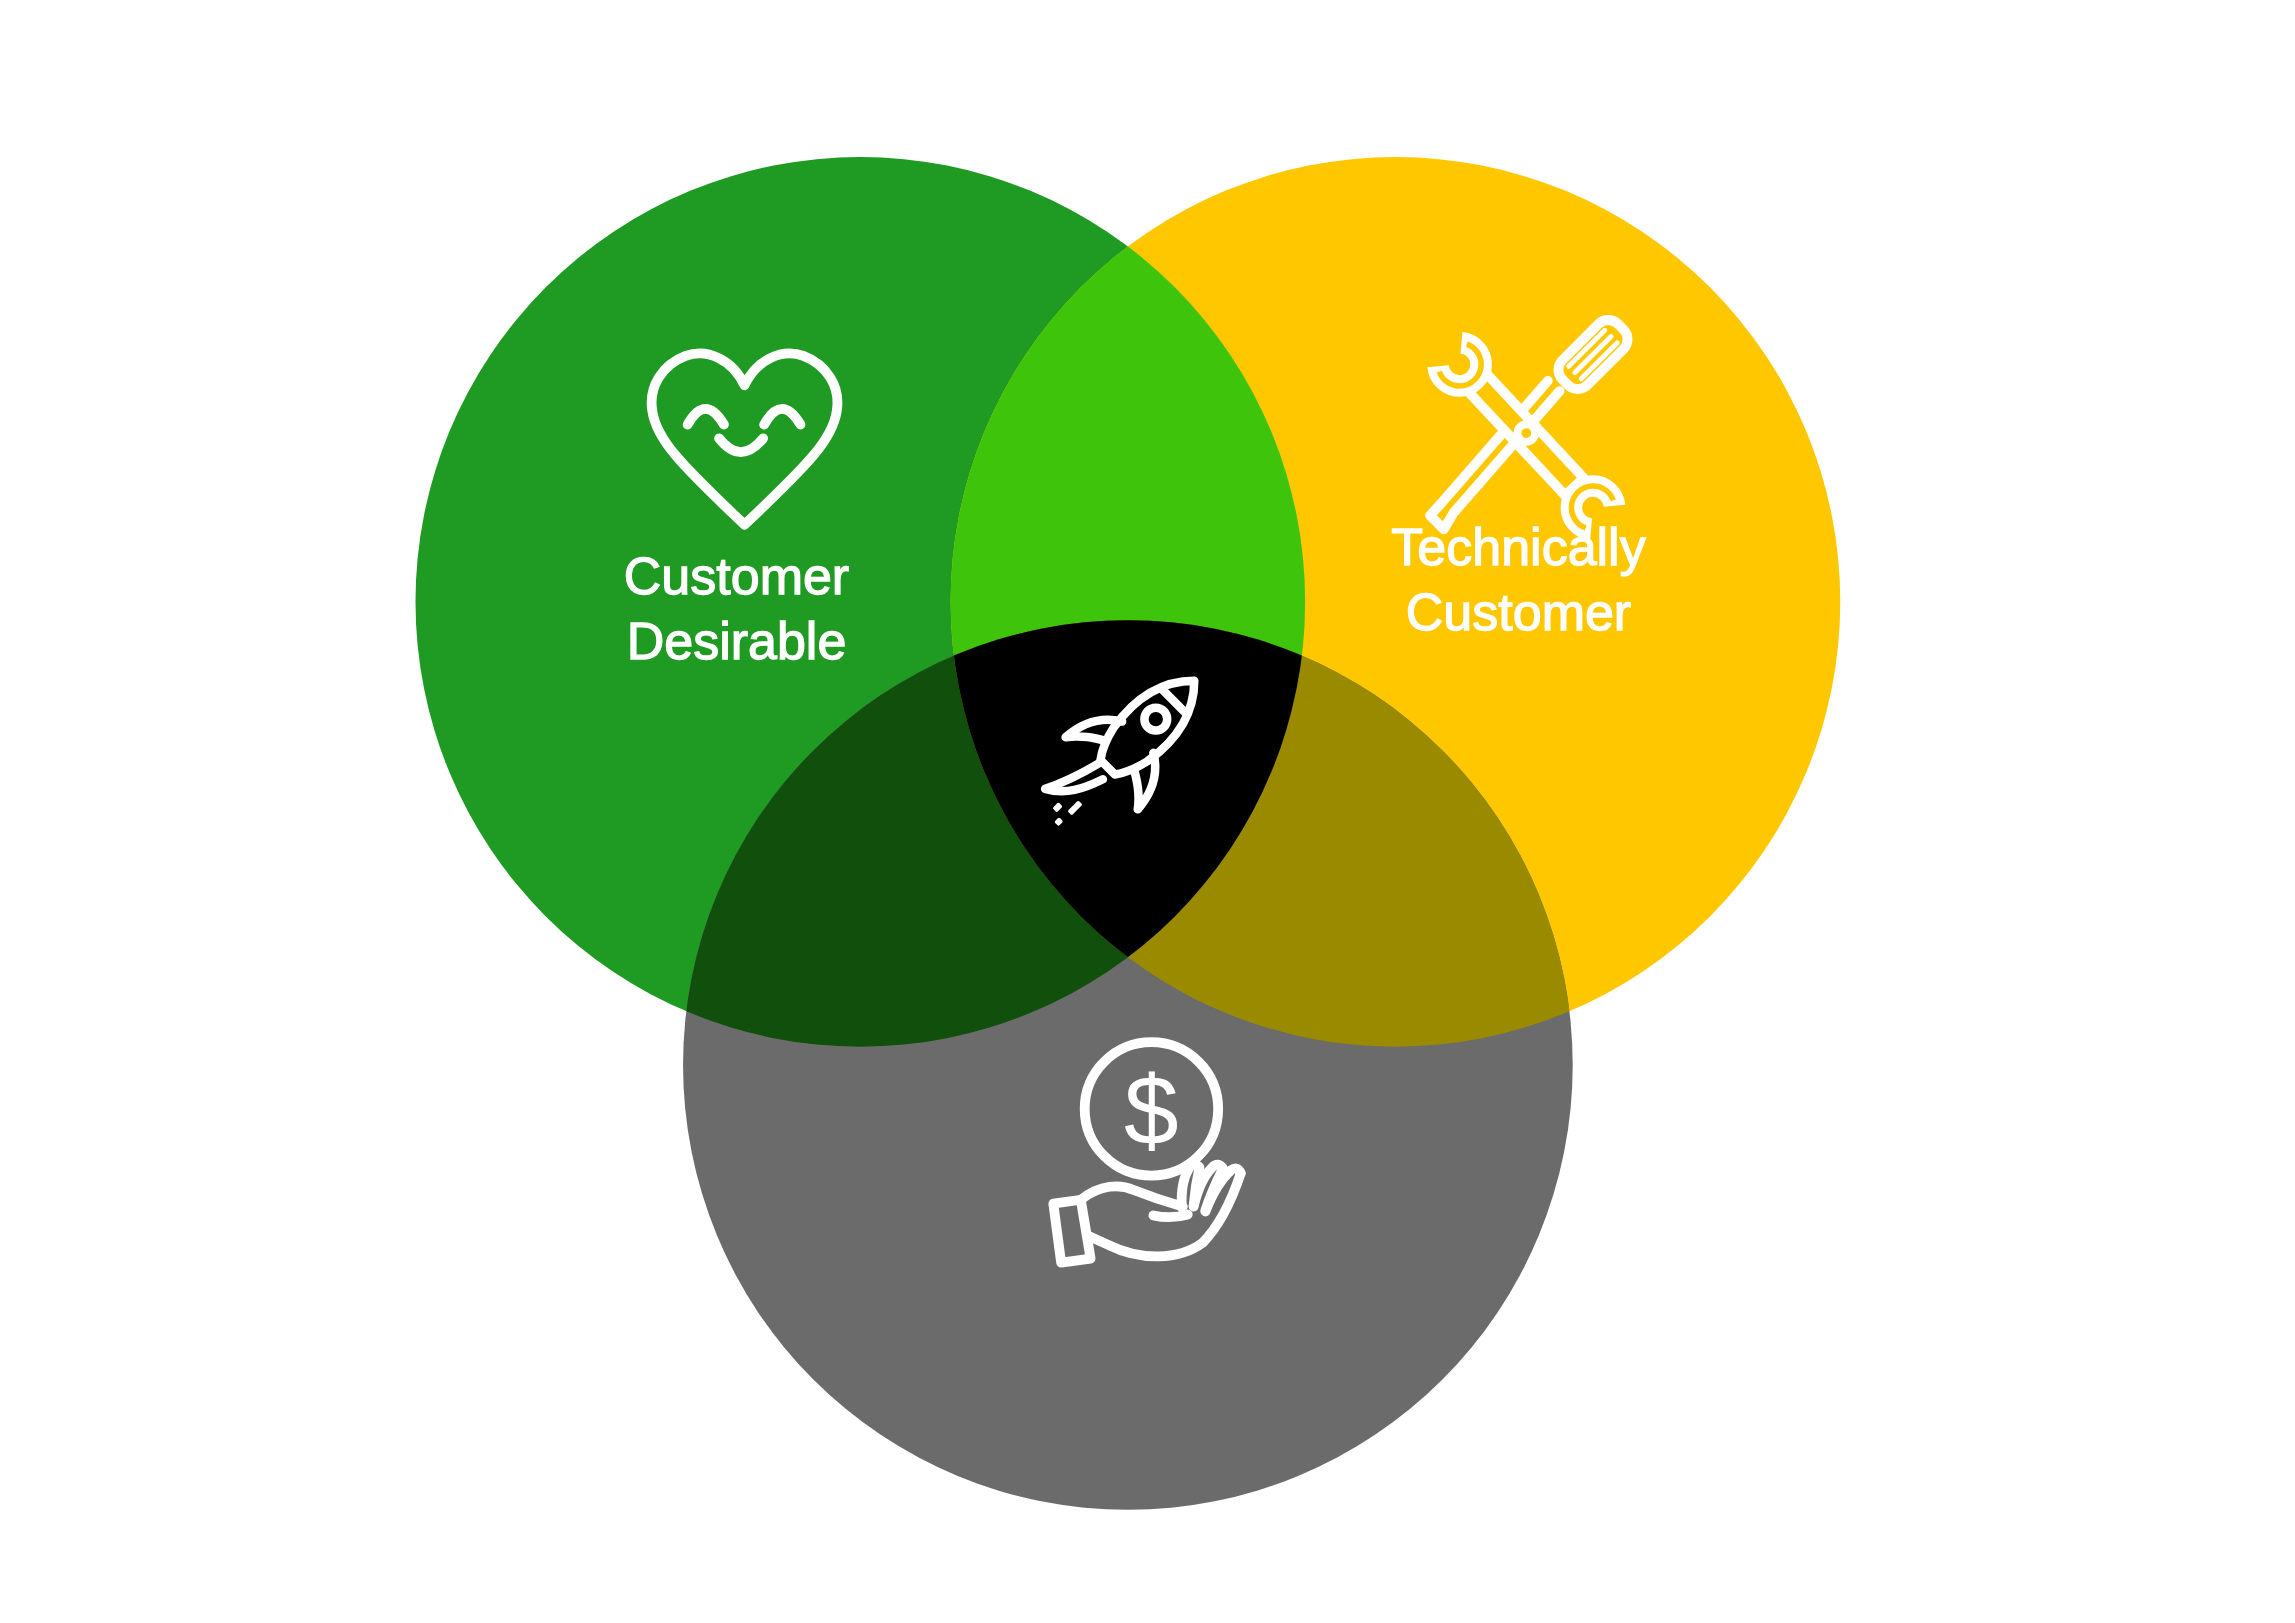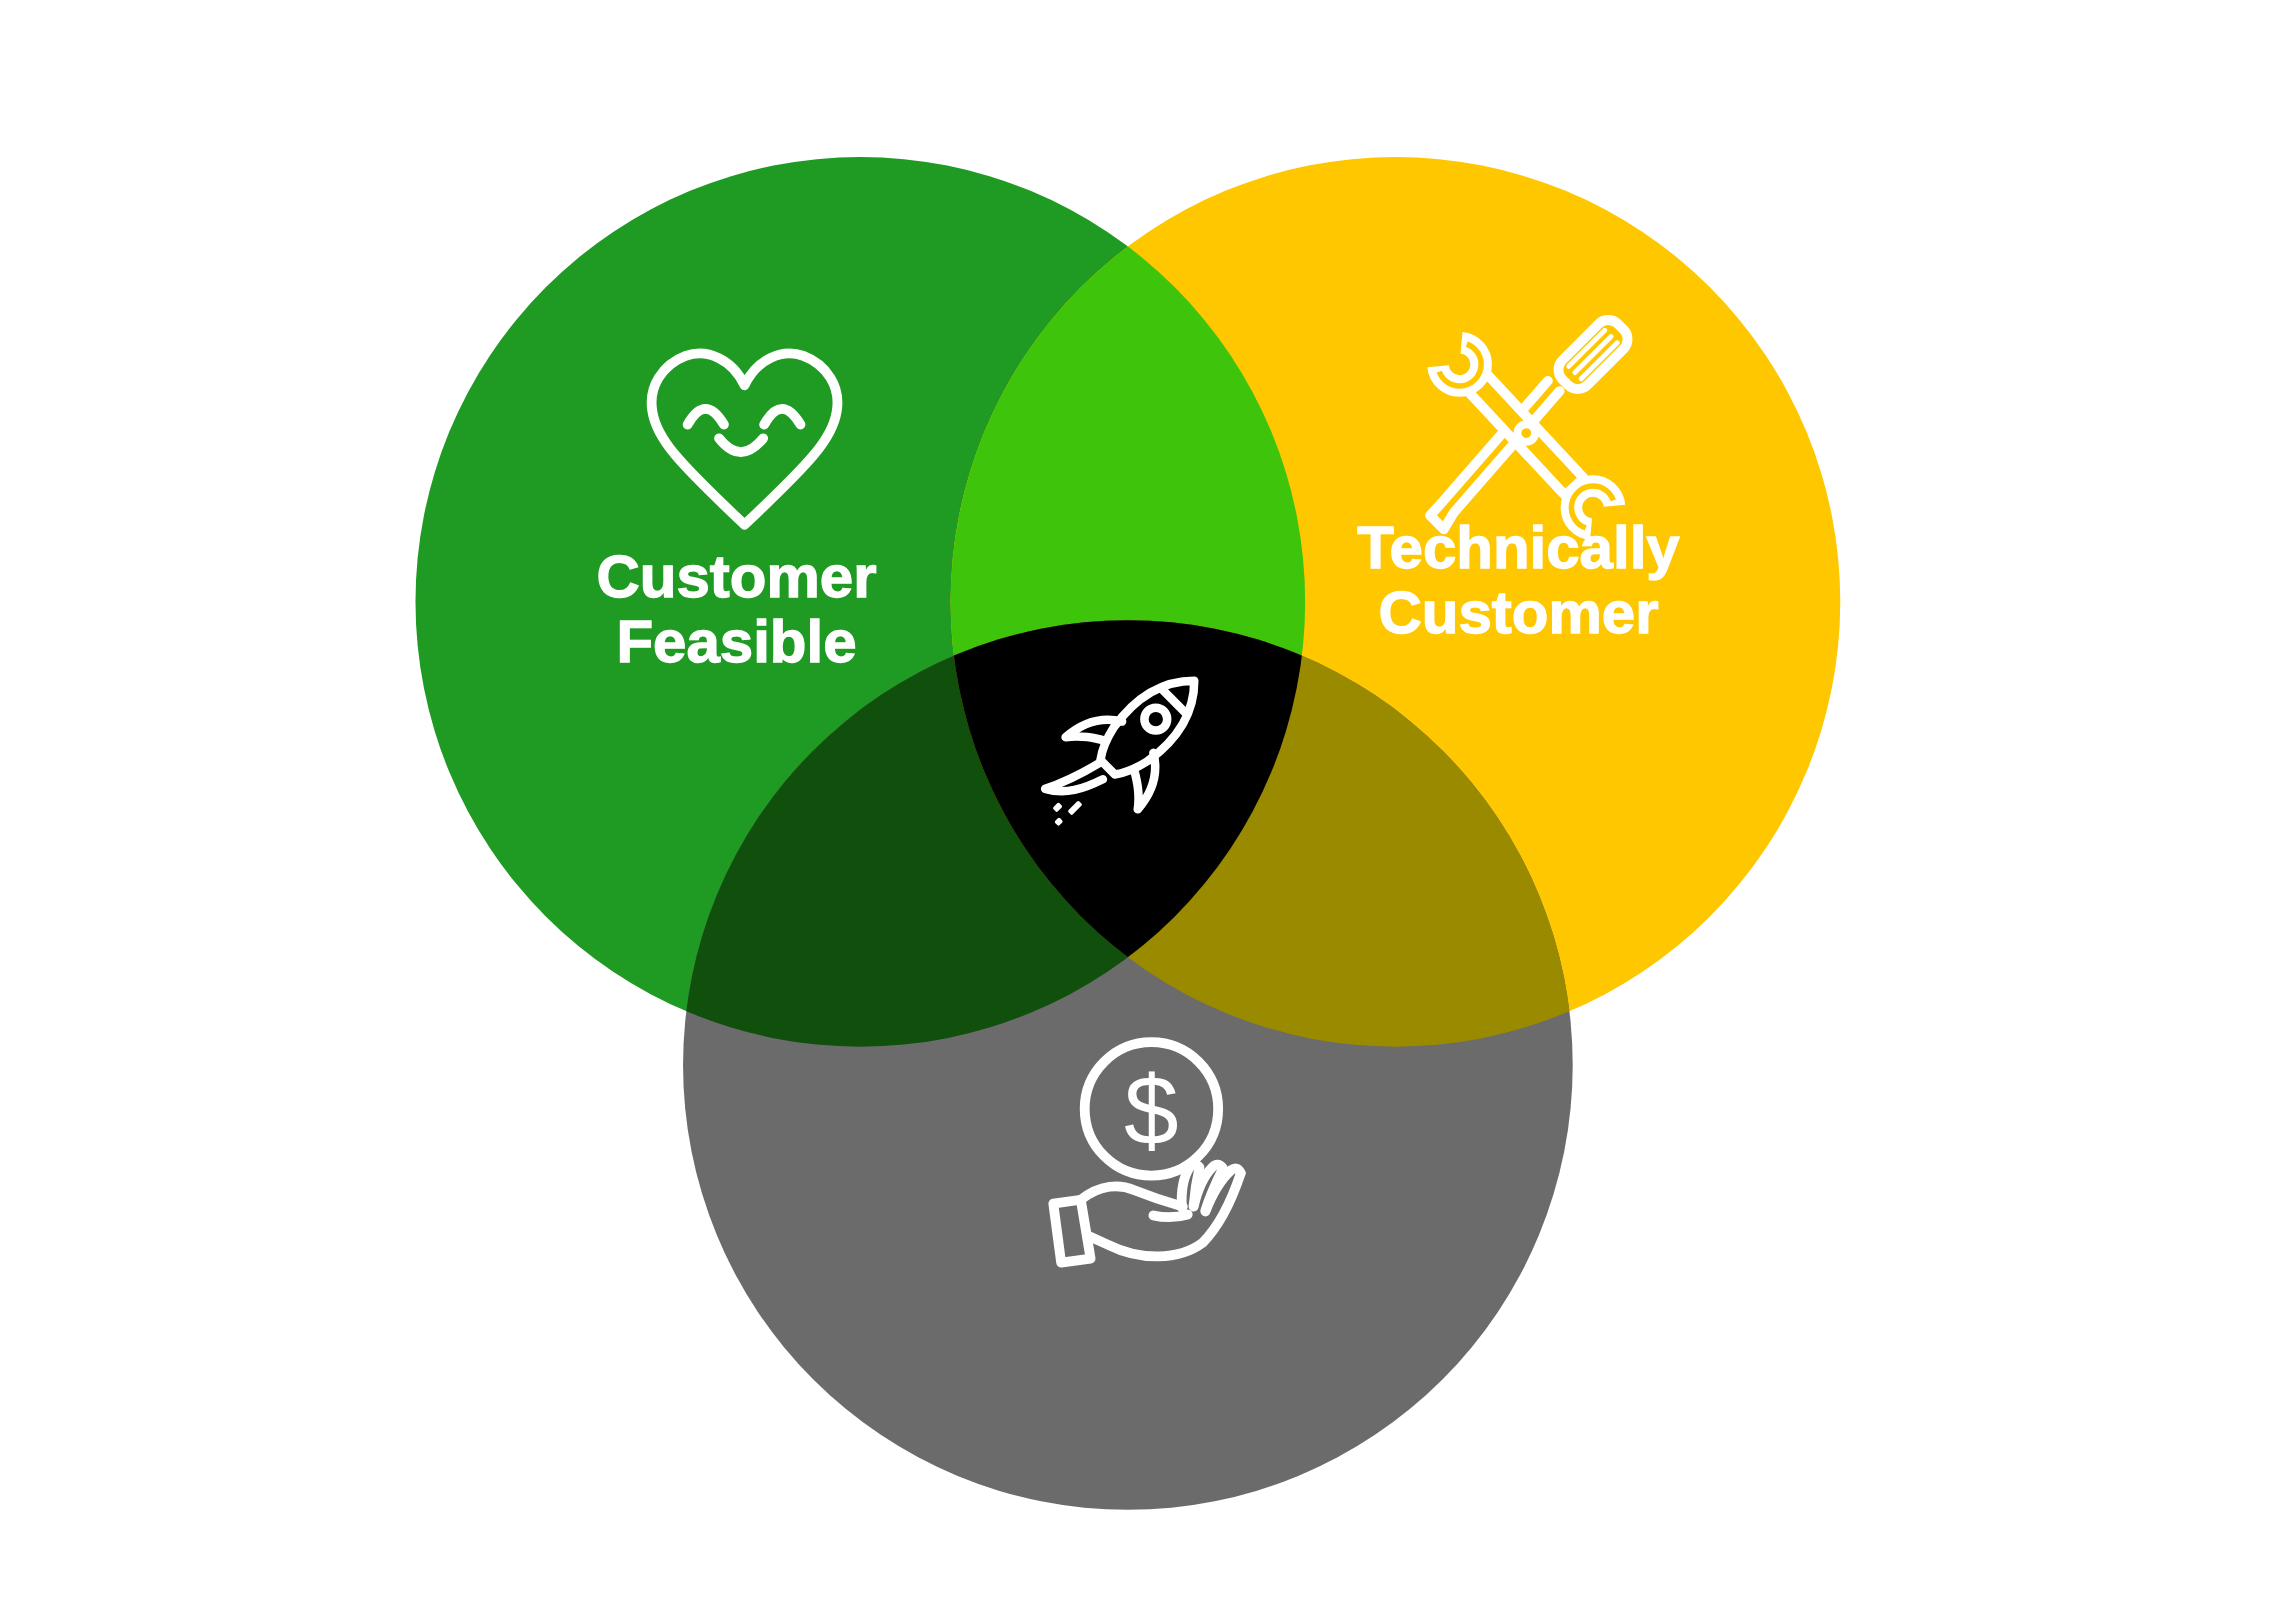--- a/index.html
+++ b/index.html
@@ -20,23 +20,23 @@
   .stage svg {
     position: absolute;
     left: 0;
     top: 0;
   }
   .label {
     position: absolute;
     width: 393px;
     text-align: center;
     color: #ffffff;
-    font-size: 60px;
+    font-size: 52px;
     line-height: 65px;
-    font-weight: 700;
+    font-weight: 400;
     -webkit-text-stroke: 1.3px #ffffff;
     letter-spacing: 0px;
     white-space: nowrap;
   }
   .label span { display: block; }
   #label-customer  { left: 540px;  top: 544px;  }
   #label-technical { left: 1322px; top: 515px;  }
   #label-economic  { left: 951px; top: 1284px; }
 </style>
 </head>
@@ -133,21 +133,21 @@
           <rect x="51.5" y="83" width="3.6" height="9" rx="1"></rect>
           <rect x="44" y="92" width="3.6" height="5" rx="1"></rect>
           <rect x="50.5" y="98" width="3.6" height="4" rx="1"></rect>
         </g>
       </g>
     </g>
   </svg>
 
   <div class="label" id="label-customer">
     <span>Customer</span>
-    <span>Feasible</span>
+    <span>Desirable</span>
   </div>
   <div class="label" id="label-technical">
     <span>Technically</span>
     <span>Customer</span>
   </div>
 
 </div>
 
 
 </body></html>

